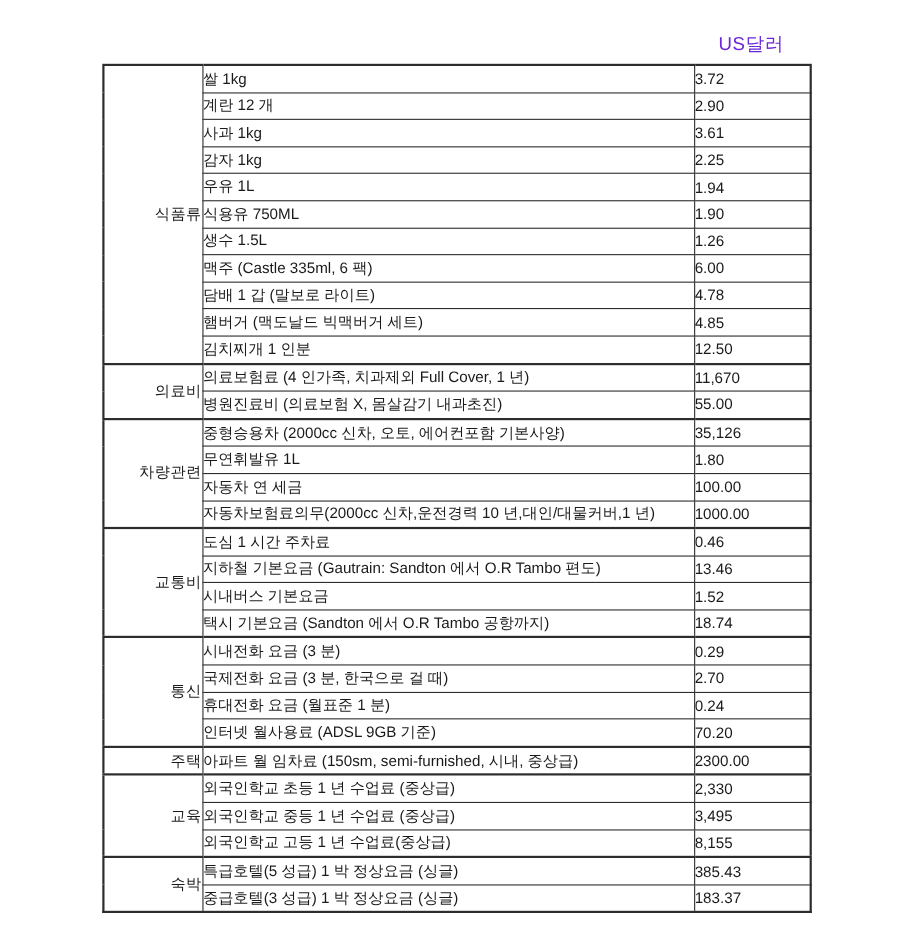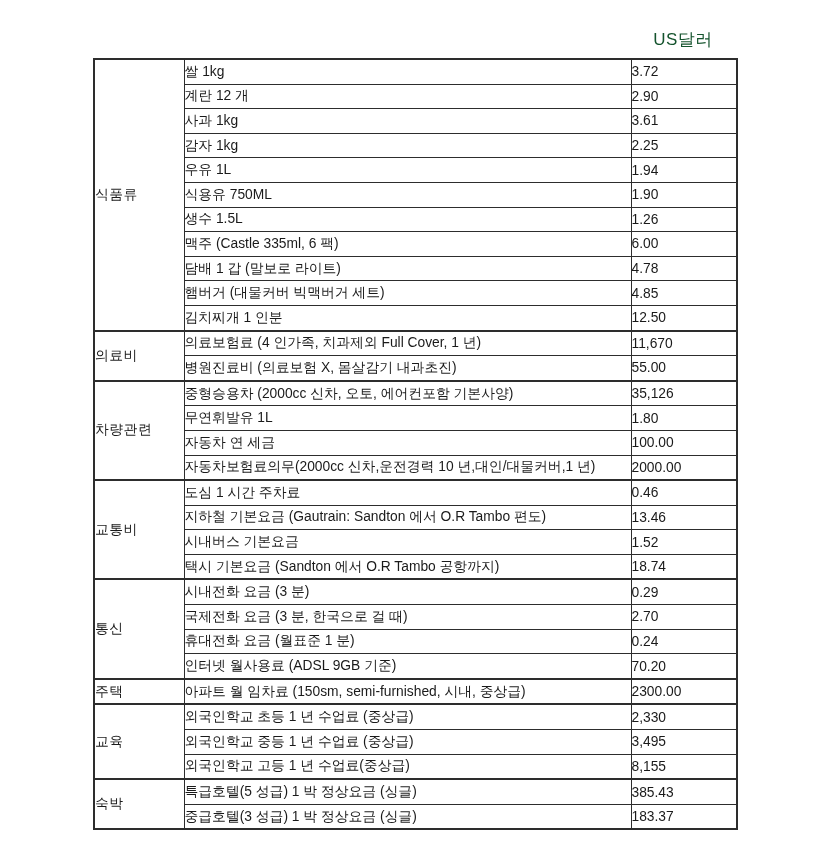--- a/index.html
+++ b/index.html
@@ -18,21 +18,21 @@
     height: 859px;
     background: #ffffff;
   }
   .currency-header {
     position: absolute;
     left: 630px;
     top: 28px;
     width: 106px;
     text-align: center;
     font-size: 17px;
-    color: #14532d;
+    color: #6d28d9;
     letter-spacing: 0.5px;
   }
   table.price-table {
     position: absolute;
     left: 93px;
     top: 58px;
     width: 643px;
     border-collapse: collapse;
     table-layout: fixed;
     border: 2px solid #2d2d2d;
@@ -44,21 +44,21 @@
     color: #1a1a1a;
     padding: 0;
     white-space: nowrap;
     overflow: hidden;
     vertical-align: middle;
   }
   tr.group-start td {
     border-top: 2px solid #2d2d2d;
   }
   td.cat {
-    text-align: left;
+    text-align: right;
     letter-spacing: 0.5px;
   }
   td.item {
     padding-left: 9px;
   }
   td.val {
   }
 </style>
 </head>
 <body>
@@ -104,21 +104,21 @@
         </tr>
         <tr>
           <td class="item">맥주 (Castle 335ml, 6 팩)</td>
           <td class="val">6.00</td>
         </tr>
         <tr>
           <td class="item">담배 1 갑 (말보로 라이트)</td>
           <td class="val">4.78</td>
         </tr>
         <tr>
-          <td class="item">햄버거 (대물커버 빅맥버거 세트)</td>
+          <td class="item">햄버거 (맥도날드 빅맥버거 세트)</td>
           <td class="val">4.85</td>
         </tr>
         <tr>
           <td class="item">김치찌개 1 인분</td>
           <td class="val">12.50</td>
         </tr>
         <tr class="group-start">
           <td class="cat" rowspan="2">의료비</td>
           <td class="item">의료보험료 (4 인가족, 치과제외 Full Cover, 1 년)</td>
           <td class="val">11,670</td>
@@ -135,21 +135,21 @@
         <tr>
           <td class="item">무연휘발유 1L</td>
           <td class="val">1.80</td>
         </tr>
         <tr>
           <td class="item">자동차 연 세금</td>
           <td class="val">100.00</td>
         </tr>
         <tr>
           <td class="item">자동차보험료의무(2000cc 신차,운전경력 10 년,대인/대물커버,1 년)</td>
-          <td class="val">2000.00</td>
+          <td class="val">1000.00</td>
         </tr>
         <tr class="group-start">
           <td class="cat" rowspan="4">교통비</td>
           <td class="item">도심 1 시간 주차료</td>
           <td class="val">0.46</td>
         </tr>
         <tr>
           <td class="item">지하철 기본요금 (Gautrain: Sandton 에서 O.R Tambo 편도)</td>
           <td class="val">13.46</td>
         </tr>

